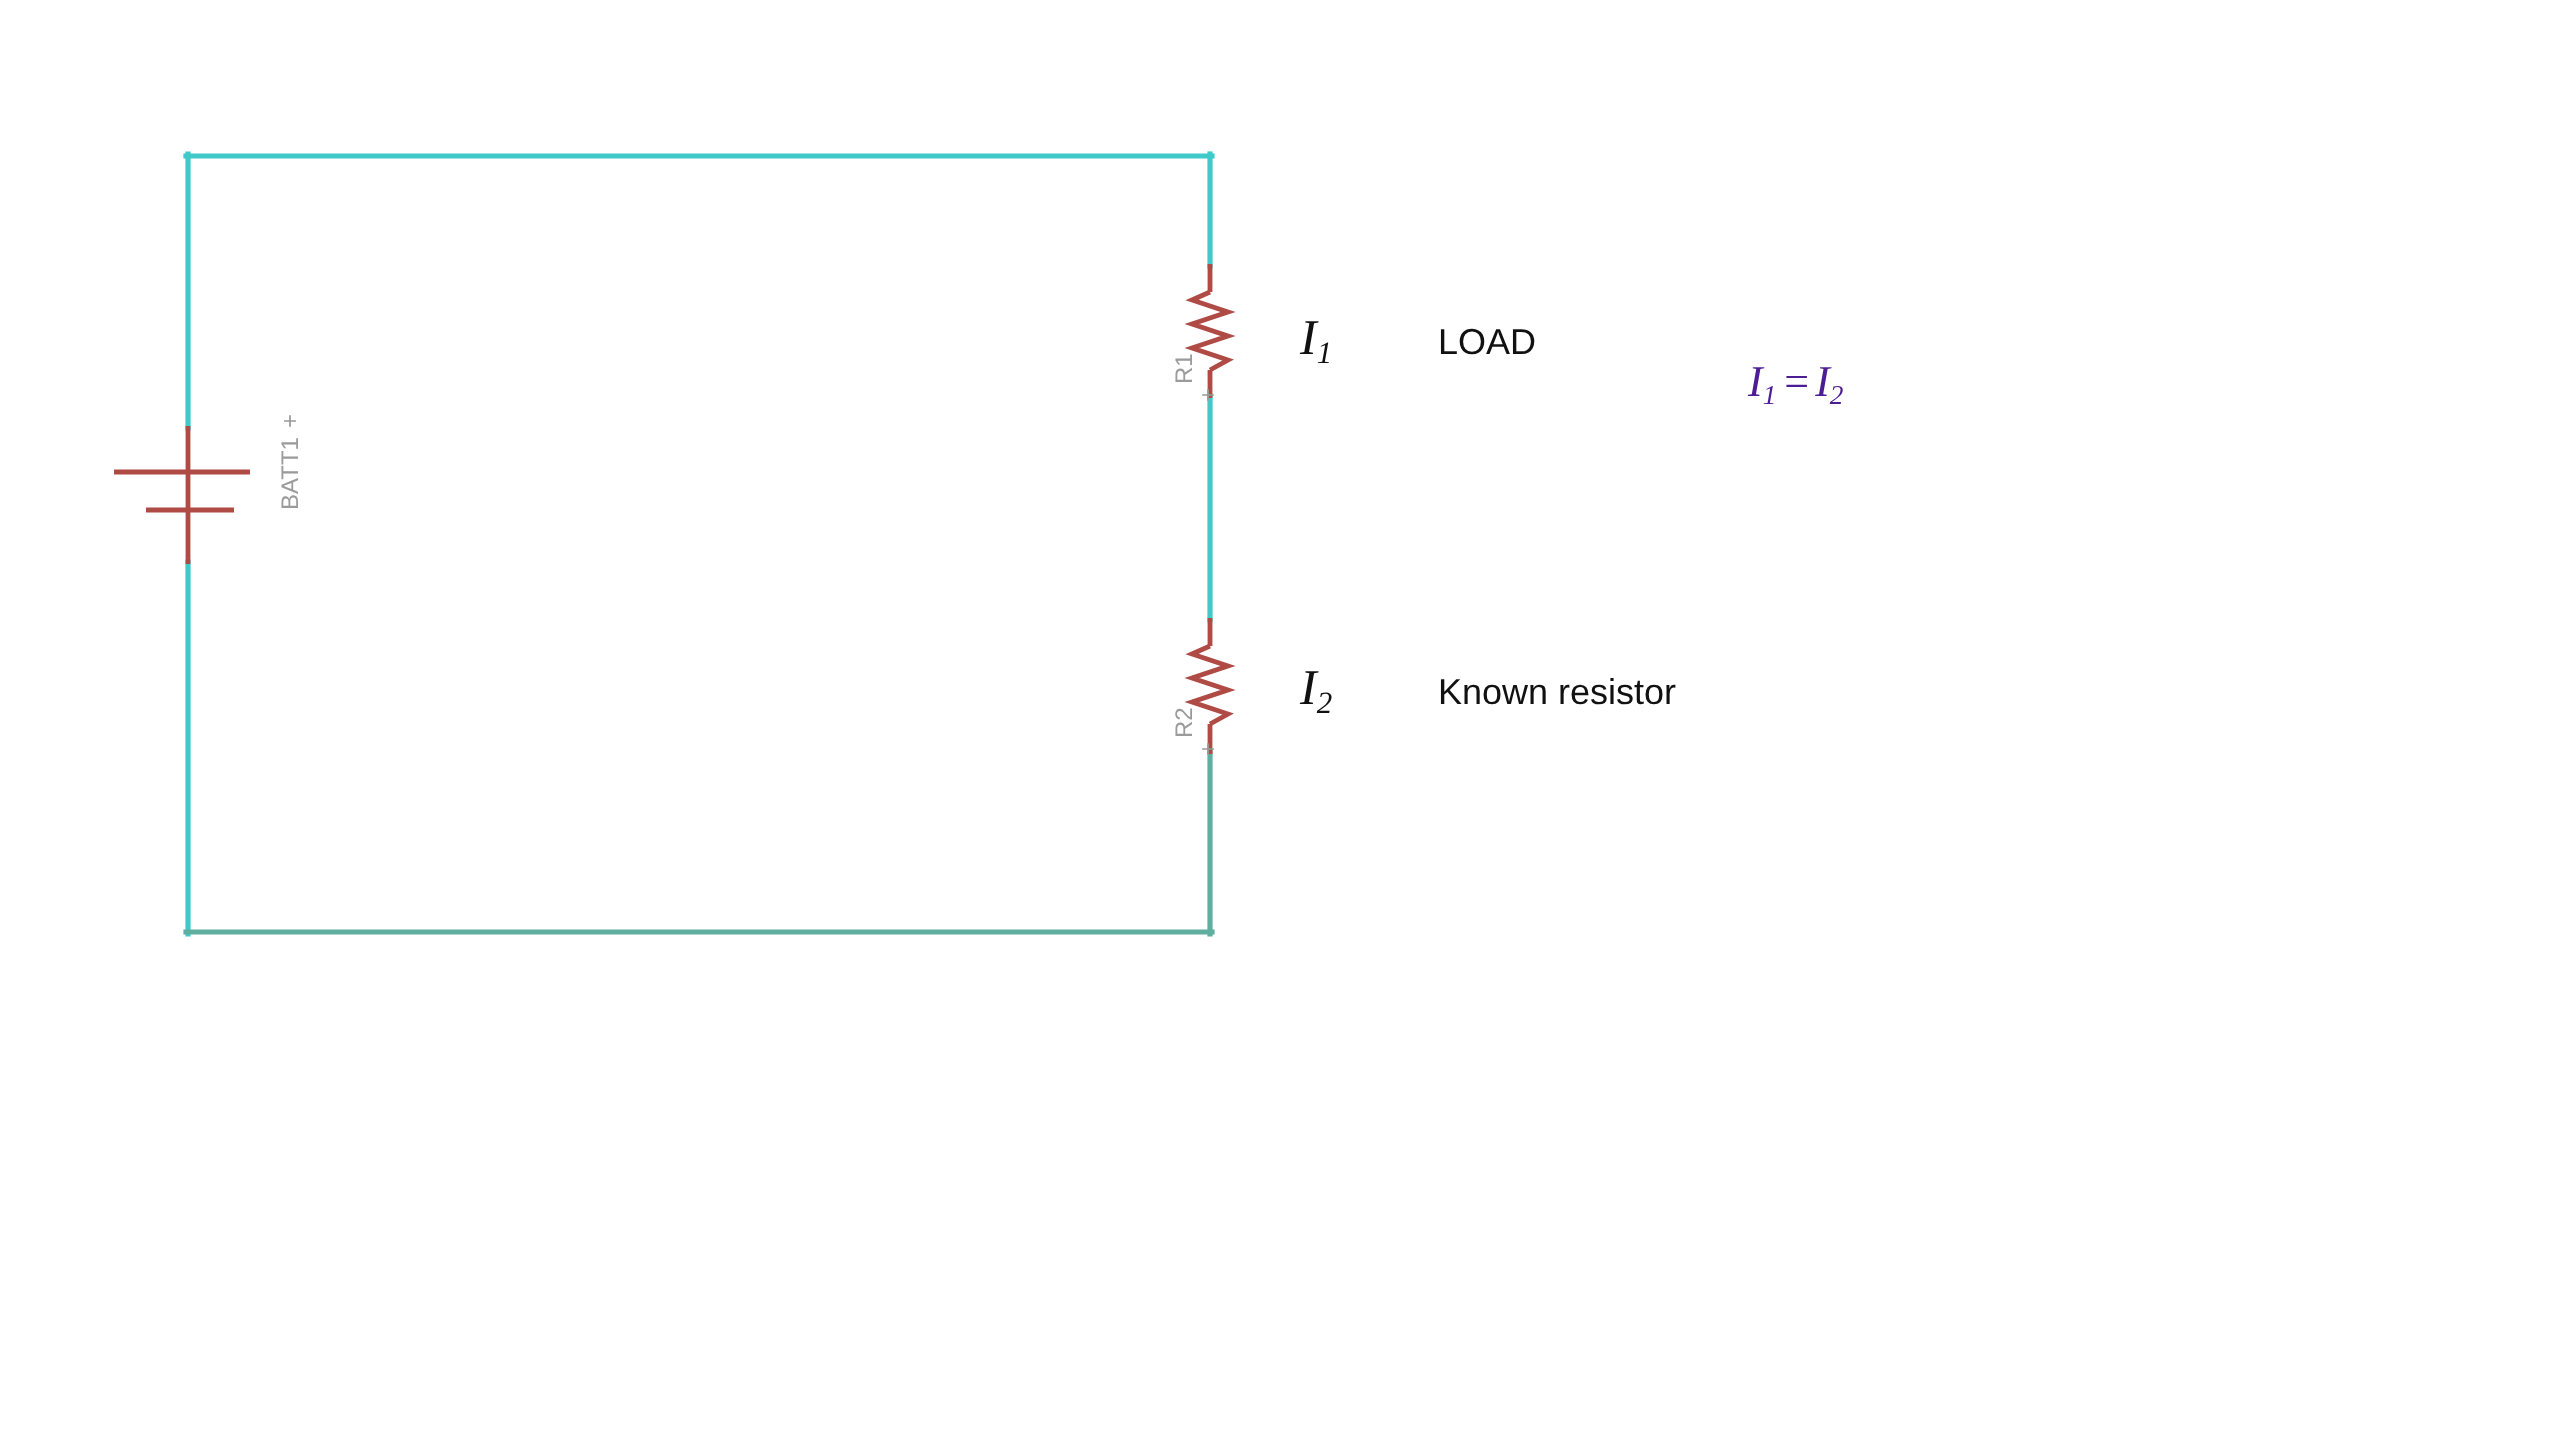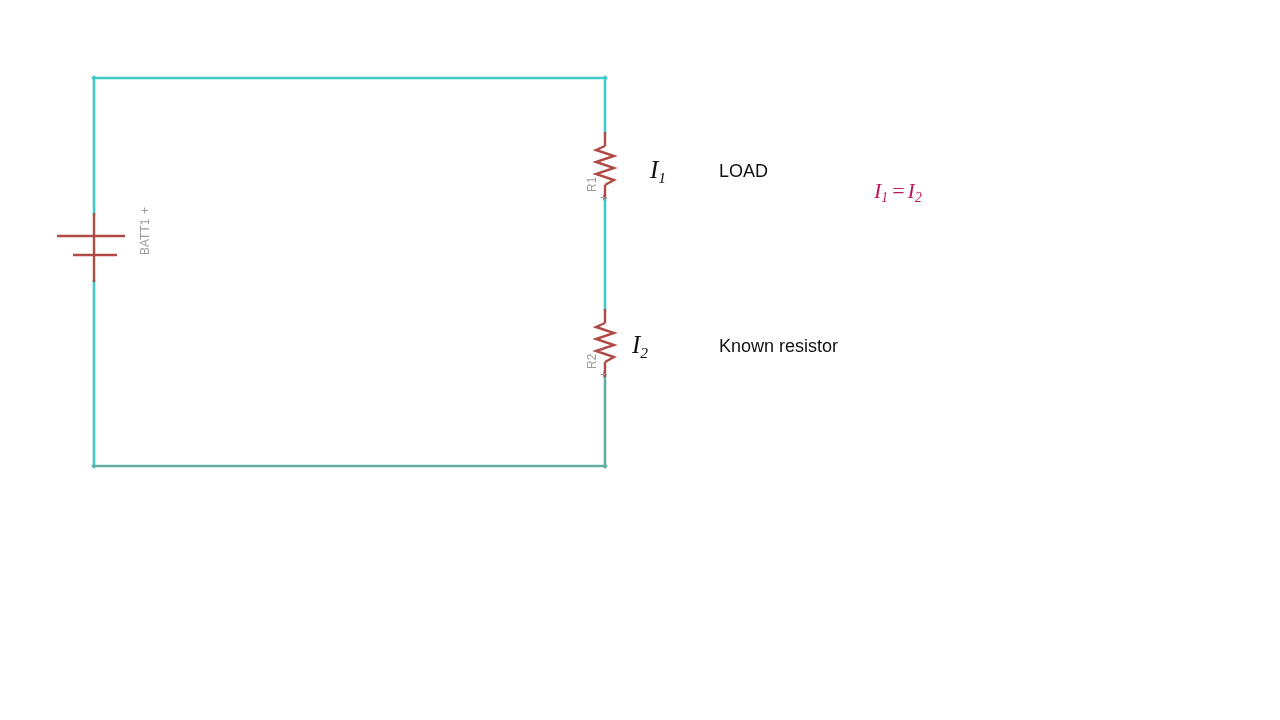--- a/index.html
+++ b/index.html
@@ -60,21 +60,21 @@
     font-size: 18px;
     color: #111111;
     white-space: nowrap;
     line-height: 1;
   }
   .eq-label {
     position: absolute;
     font-family: "Liberation Serif", serif;
     font-style: italic;
     font-size: 22px;
-    color: #be185d;
+    color: #4c1d95;
     white-space: nowrap;
     line-height: 1;
   }
   .eq-label .op {
     font-style: normal;
     padding: 0 3px 0 4px;
   }
   .eq-label sub {
     font-size: 0.62em;
     font-style: italic;
@@ -158,20 +158,20 @@
     <div class="ref-des" style="left:586px; top:192px; transform: rotate(-90deg);">R1</div>
     <div class="plus-mark" style="left:598px; top:201px; transform: rotate(-90deg);">+</div>
 
     <div class="ref-des" style="left:586px; top:369px; transform: rotate(-90deg);">R2</div>
     <div class="plus-mark" style="left:598px; top:378px; transform: rotate(-90deg);">+</div>
 
     <div class="cur-label" style="left:650px; top:157px;"><span>I</span><sub>1</sub></div>
 
     <div class="desc-label" style="left:719px; top:162px;">LOAD</div>
 
-    <div class="cur-label" style="left:632px; top:332px;"><span>I</span><sub>2</sub></div>
+    <div class="cur-label" style="left:650px; top:332px;"><span>I</span><sub>2</sub></div>
 
     <div class="desc-label" style="left:719px; top:337px;text-align:right;">Known resistor</div>
 
     <div class="eq-label" style="left:874px; top:180px;"><span>I</span><sub>1</sub><span class="op">=</span><span>I</span><sub>2</sub></div>
 
   </div>
 </div>
 
 </body></html>

